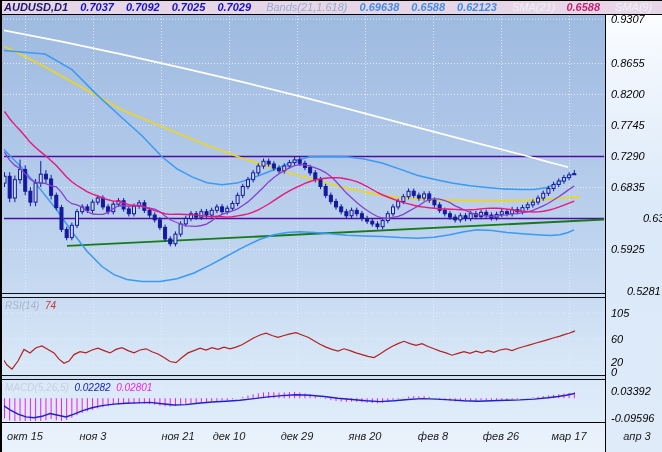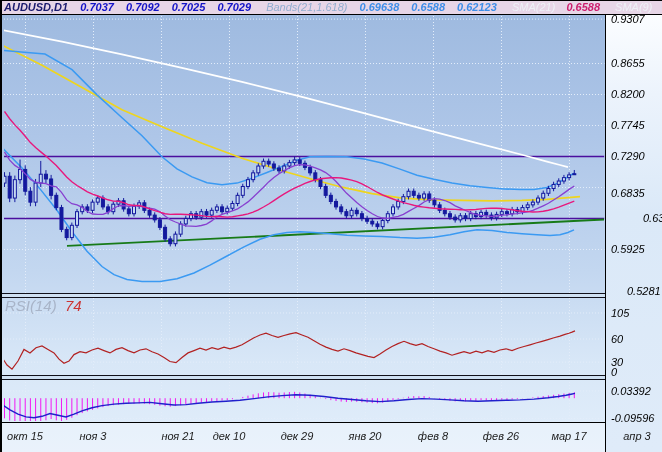--- a/index.html
+++ b/index.html
@@ -20,21 +20,21 @@
     background:linear-gradient(180deg,#fbfdff 0%,#ecf3fc 18%,#dbe9f8 45%,#dfebf9 100%);
     border-left:1px solid #000;}
   .strip-bottom{position:absolute;left:0px;top:421px;width:603px;height:31px;
     background:rgba(255,255,255,0.28);border-top:1px solid #000;}
   .splitter{position:absolute;left:0;width:603px;height:5px;background:#cfe0f2;
     border-top:1px solid #10101a;border-bottom:1px solid #10101a;box-sizing:border-box;}
   #sp1{top:292px;} #sp2{top:374px;}
   svg{position:absolute;left:0;top:0;}
   .axis-label{position:absolute;left:609px;font-size:11px;color:#000;height:11px;line-height:11px;}
   .time-label{position:absolute;top:429px;width:60px;text-align:center;font-size:11px;color:#1a1a1a;}
-  .pane-label{position:absolute;font-size:15px;line-height:12px;white-space:nowrap;}
+  .pane-label{position:absolute;font-size:10px;line-height:12px;white-space:nowrap;}
   .overlay{position:absolute;background:transparent;}
 </style>
 </head>
 <body>
 
 <div class="screen">
 
   <svg id="chart-svg" width="662" height="452" viewBox="0 0 662 452">
       <defs>
         <clipPath id="cm">
@@ -459,34 +459,39 @@
 
   <div class="strip-right"></div>
   <div class="strip-bottom"></div>
   <div class="splitter" id="sp1"></div>
   <div class="splitter" id="sp2"></div>
 
   <div class="pane-label" style="left:3px;top:299px;">
     <span style="color: rgb(168, 180, 200);">RSI(14)</span>&nbsp;
     <span style="color: rgb(204, 51, 51);">74</span>
   </div>
+  <div class="pane-label" style="left:3px;top:381px;">
+    <span style="color: rgb(196, 207, 223);">MACD(5,26,5)</span>&nbsp;
+    <span style="color: rgb(17, 34, 204);">0.02282</span>&nbsp;
+    <span style="color: rgb(238, 34, 238);">0.02801</span>
+  </div>
 
   <div id="labels">
       <div class="axis-label" style="top: 12.6px;">0.9307</div>
       <div class="axis-label" style="top: 57px;">0.8655</div>
       <div class="axis-label" style="top: 88px;">0.8200</div>
       <div class="axis-label" style="top: 119px;">0.7745</div>
       <div class="axis-label" style="top: 150px;">0.7290</div>
-      <div class="axis-label" style="top: 187px;">0.6835</div>
+      <div class="axis-label" style="top: 181px;">0.6835</div>
       <div class="axis-label" style="top: 212px; padding-left: 32px;">0.6380</div>
       <div class="axis-label" style="top: 243px;">0.5925</div>
       <div class="axis-label" style="top: 284.5px; padding-left: 16px;">0.5281</div>
       <div class="axis-label" style="top: 306.5px;">105</div>
       <div class="axis-label" style="top: 332.5px;">60</div>
-      <div class="axis-label" style="top: 355.5px;">30</div>
+      <div class="axis-label" style="top: 355.5px;">20</div>
       <div class="axis-label" style="top: 366px;">0</div>
       <div class="axis-label" style="top: 384.5px;">0.03392</div>
       <div class="axis-label" style="top: 412.1px;">-0.09596</div>
       <div class="time-label" style="left: -7px;">окт 15</div>
       <div class="time-label" style="left: 61px;">ноя 3</div>
       <div class="time-label" style="left: 146px;">ноя 21</div>
       <div class="time-label" style="left: 197px;">дек 10</div>
       <div class="time-label" style="left: 265px;">дек 29</div>
       <div class="time-label" style="left: 333px;">янв 20</div>
       <div class="time-label" style="left: 401px;">фев 8</div>

